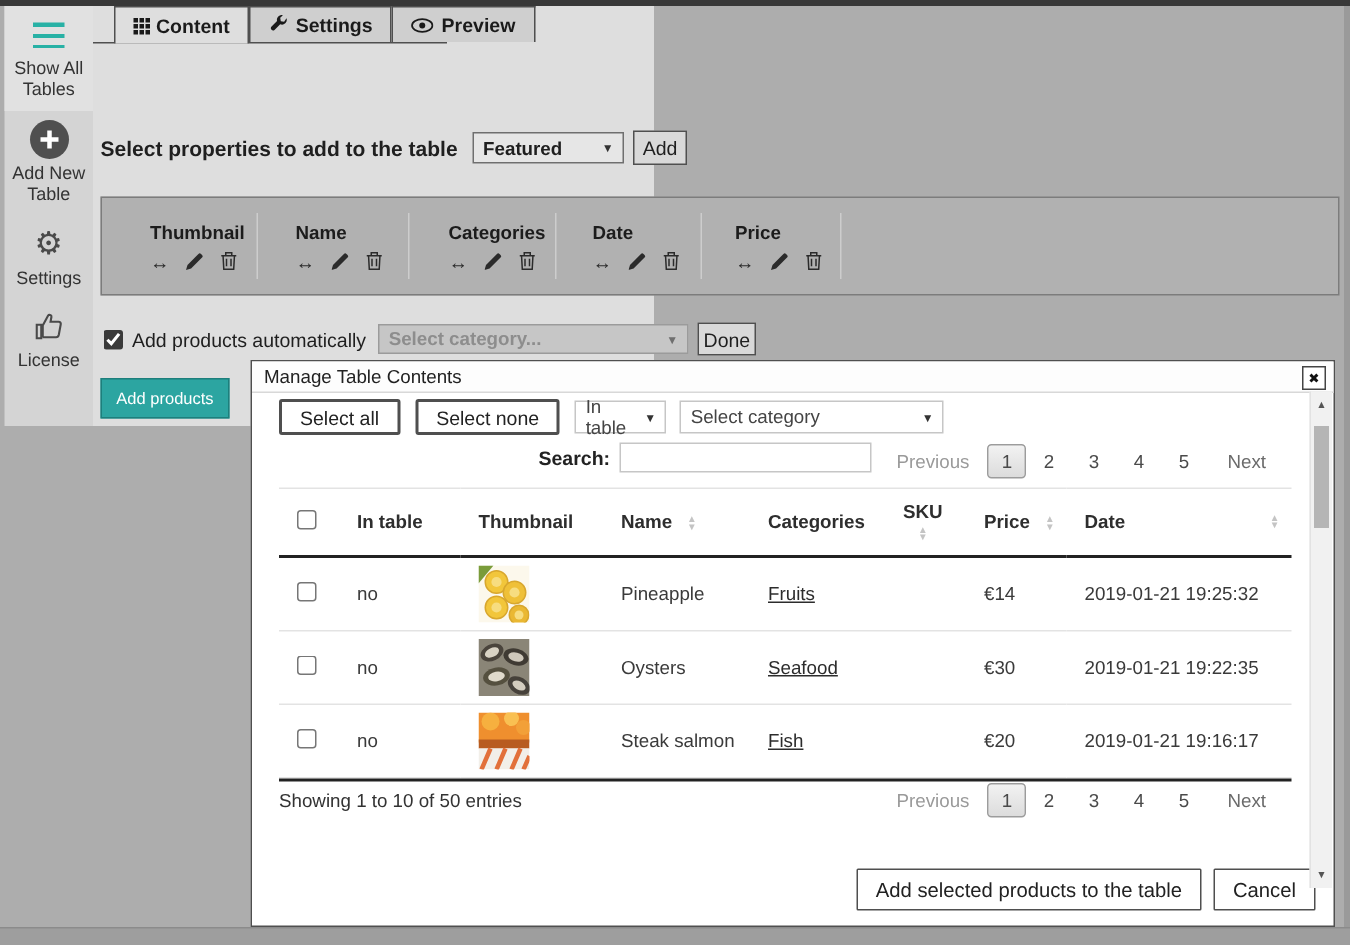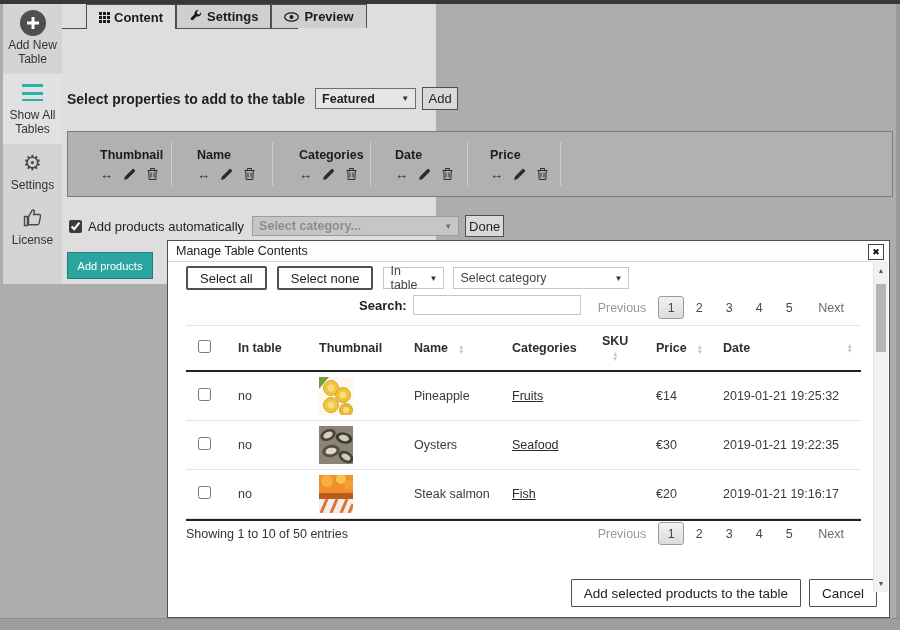--- a/index.html
+++ b/index.html
@@ -23,21 +23,21 @@
   .ic-list{width:21px;height:17px;background:repeating-linear-gradient(#28b1a5 0 3px,transparent 3px 7.5px);}
   .ic-gear{font-size:21px;color:#4a4a4a;line-height:1;}
 
   
   .content-panel{position:absolute;left:62px;top:4px;width:374px;height:280px;background:#dedede;}
 
   
   .tabbar{position:absolute;left:62px;top:4px;width:236px;height:24px;border-bottom:1px solid #4f4f4f;display:flex;align-items:flex-end;}
   .tab{display:flex;align-items:center;gap:5px;height:23px;padding:0 12px;border:1px solid #4f4f4f;border-bottom:none;
        background:#cfcfcf;font-size:13px;font-weight:bold;color:#1a1a1a;margin-left:0;cursor:pointer;}
-  .tab:first-child{margin-left:24px;align-items:center;}
+  .tab:first-child{margin-left:14px;align-items:center;}
   .tab.active{background:#dedede;height:24px;margin-bottom:-1px;}
   .ic-grid{width:3px;height:3px;background:#1a1a1a;box-shadow:4px 0 #1a1a1a,8px 0 #1a1a1a,0 4px #1a1a1a,4px 4px #1a1a1a,8px 4px #1a1a1a,0 8px #1a1a1a,4px 8px #1a1a1a,8px 8px #1a1a1a;margin-right:7px;margin-top:-8px;}
 
   .page-title{position:absolute;left:67px;top:46px;font-size:22px;font-weight:bold;color:#1c1c1c;}
 
   .props-row{position:absolute;left:67px;top:87px;display:flex;align-items:center;}
   .props-label{font-size:14px;font-weight:bold;color:#1f1f1f;margin-right:10px;}
   .sel{position:relative;display:flex;align-items:center;justify-content:space-between;background:#e6e6e6;border:1px solid #6f6f6f;
        height:21px;box-sizing:border-box;padding:0 6px;font-size:12.5px;color:#1f1f1f;cursor:pointer;font-weight:bold;}
   .sel .arr{font-size:8px;color:#333;margin-left:8px;}
@@ -121,31 +121,31 @@
 <body>
 
 <div class="stage">
   <div class="edge-top"></div>
   <div class="edge-right"></div>
   <div class="edge-bottom"></div>
 
   <div class="content-panel"></div>
 
   <div class="sidebar">
+    <div class="side-item selected">
+      <span class="icon-wrap">
+          <span class="ic-list"></span>
+        </span>
+      <span>Show All Tables</span>
+    </div>
     <div class="side-item">
       <span class="icon-wrap">
           <span class="ic-add-circle"></span>
         </span>
       <span>Add New Table</span>
-    </div>
-    <div class="side-item selected">
-      <span class="icon-wrap">
-          <span class="ic-list"></span>
-        </span>
-      <span>Show All Tables</span>
     </div>
     <div class="side-item">
       <span class="icon-wrap">
           <span class="ic-gear">⚙</span>
         </span>
       <span>Settings</span>
     </div>
     <div class="side-item">
       <span class="icon-wrap">
         <svg width="20" height="19" viewBox="0 0 20 19">

